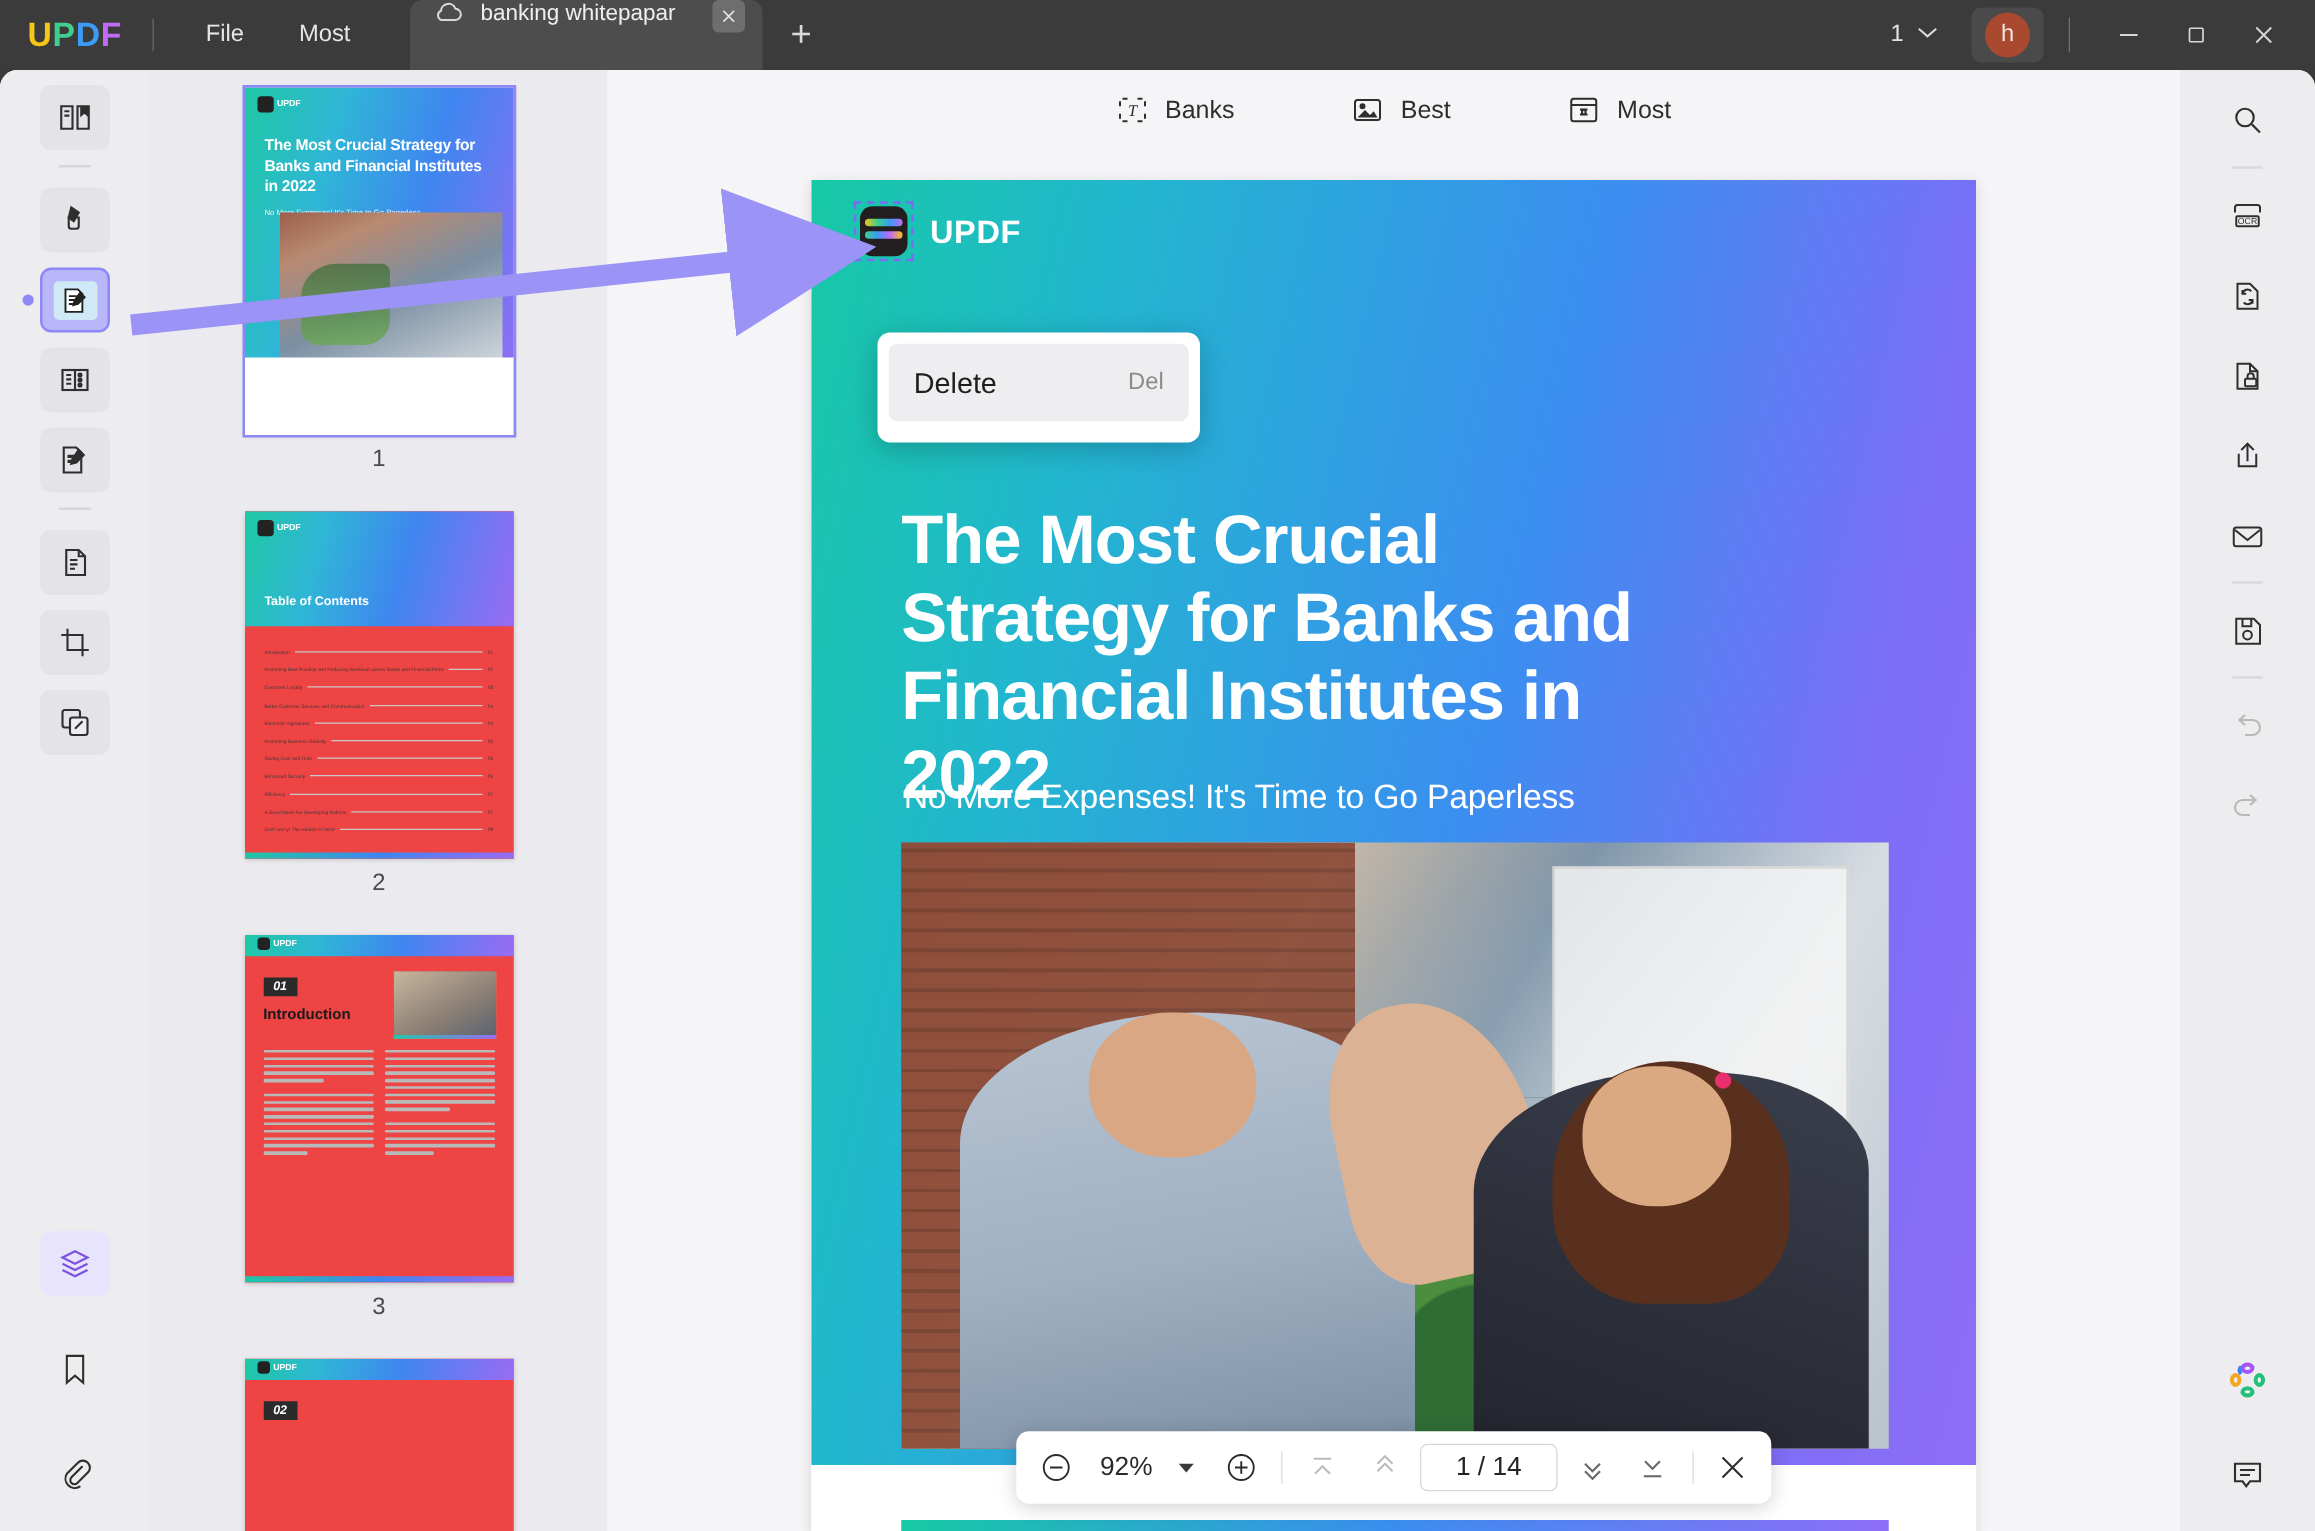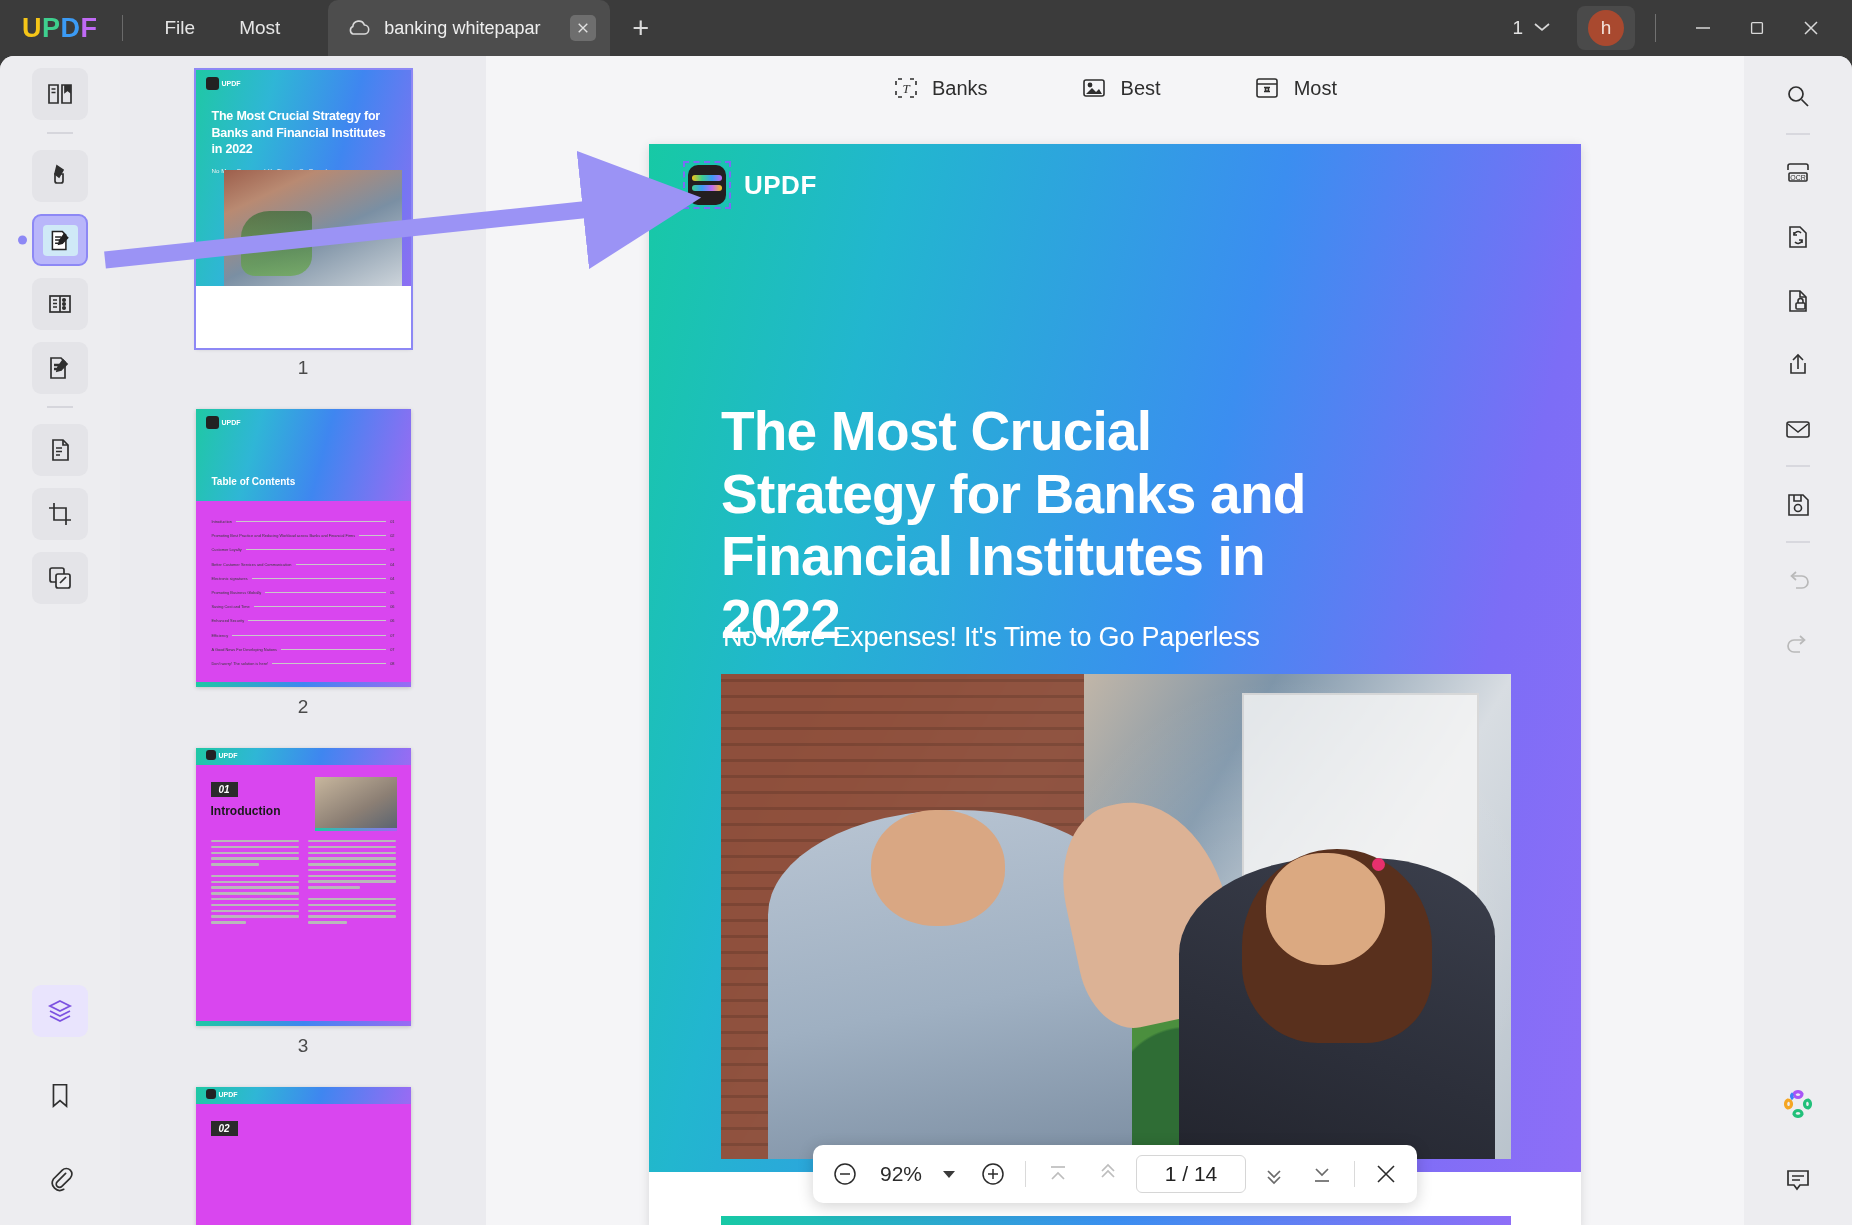--- a/index.html
+++ b/index.html
@@ -26,21 +26,21 @@
   .logo .l4 { color: #c06af5; }
   .vsep { width: 1px; height: 26px; background: #6a6a6a; margin: 0 20px 0 24px; }
   .menu-item {
     color: #e6e6e6; font-size: 19px; padding: 6px 22px; cursor: default;
   }
   .tab {
     margin-left: 26px;
     height: 56px; width: 282px;
     background: #4d4d4d;
     border-top-left-radius: 10px; border-top-right-radius: 10px;
-    display: flex; align-items: center; gap: 12px;
+    display: flex; gap: 12px;
     padding: 0 14px 0 18px;
     position: relative;
   }
   .cloud-ico { width: 26px; height: 20px; flex: none; }
   .tab-title {
     color: #efefef; font-size: 18px; flex: 1;
     white-space: nowrap; overflow: hidden; text-overflow: ellipsis;
   }
   .tab-close {
     width: 26px; height: 26px; border-radius: 5px; background: #6e6e6e;
@@ -110,21 +110,21 @@
   
   .thumbpane {
     position: absolute; left: 120px; top: 0; width: 366px; height: 1169px;
     background: #ebebef; overflow: hidden;
   }
   .thumb-scroll { padding: 8px 0 0; }
   .thumb {
     width: 215px; margin: 0 auto 0; position: relative;
   }
   .thumb-page {
-    width: 215px; height: 278px; background: #d946ef;
+    width: 215px; height: 278px; background: #ef4444;
     box-shadow: 0 1px 4px rgba(0,0,0,.18);
     overflow: hidden; position: relative;
   }
   .thumb.sel .thumb-page { outline: 2px solid #8d88f5; }
   .thumb-num {
     text-align: center; font-size: 19px; color: #4a4a4a;
     margin: 9px 0 30px;
   }
   .grad-hero {
     background: linear-gradient(105deg,#1fc8a4 0%,#2fb6d6 28%,#3f86f0 58%,#9a6bf3 100%);
@@ -826,20 +826,26 @@
       </div>
       <div class="rr-btn" style="margin-top:22px">
         <svg width="30" height="30" viewBox="0 0 30 30" fill="none" stroke="#2f2f2f" stroke-width="1.7">
           <path d="M5 6h20v14h-8l-3 4-3-4H5z"></path>
             <path d="M9 11h12M9 15h8"></path>
         </svg>
       </div>
     </div>
   </div>
 
+  <div class="ctxmenu">
+    <div class="ctx-item">
+      <span class="ctx-label">Delete</span>
+      <span class="ctx-key">Del</span>
+    </div>
+  </div>
 
   <svg class="arrow-svg" viewBox="0 0 1852 1169">
     <defs>
       <marker id="ah" markerWidth="7" markerHeight="7" refX="2.2" refY="3.5" orient="auto">
         <path d="M0,0 L7,3.5 L0,7 z" fill="#9b93f5"></path>
       </marker>
     </defs>
     <line x1="105" y1="204" x2="620" y2="150" stroke="#9b93f5" stroke-width="17" marker-end="url(#ah)"></line>
   </svg>
 

